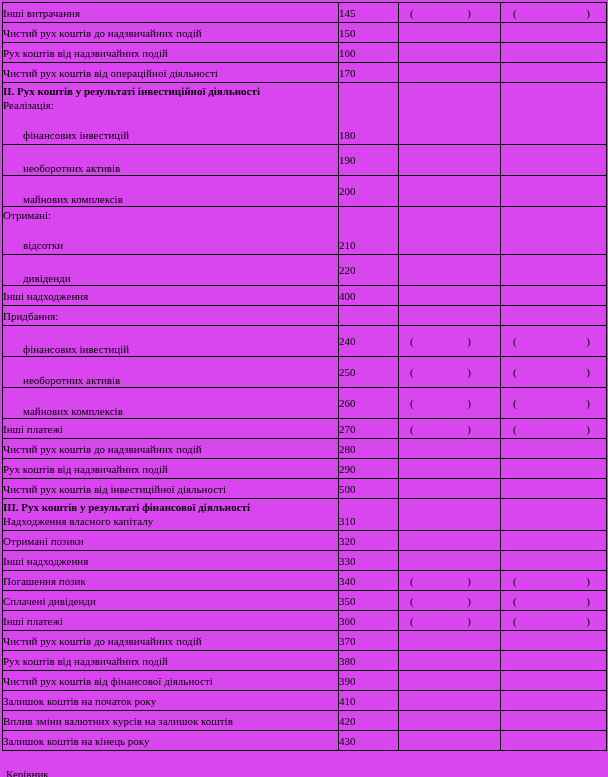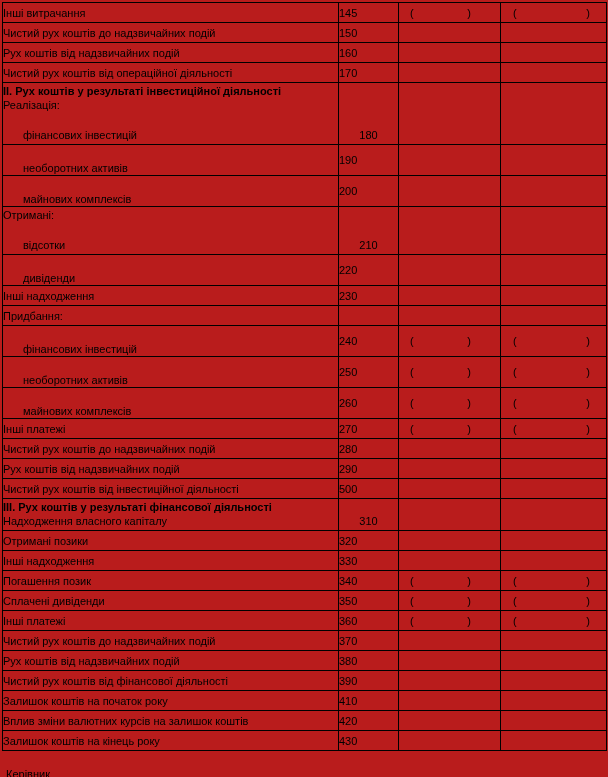--- a/index.html
+++ b/index.html
@@ -6,22 +6,22 @@
     margin: 0;
     padding: 0;
     background: #ffffff;
   }
   .page {
     position: relative;
     width: 608px;
     height: 777px;
     box-sizing: border-box;
     padding: 2px 0 4px 2px;
-    background: #b91c1c;
-    font-family: Liberation Sans, sans-serif;
+    background: #d946ef;
+    font-family: Liberation Serif, serif;
     font-size: 11px;
     color: #000000;
     overflow: hidden;
   }
   table.cashflow {
     border-collapse: collapse;
     table-layout: fixed;
     width: 604px;
   }
   table.cashflow td {
@@ -36,21 +36,21 @@
 
   td.c-label { padding: 2px 4px 2px 4px; }
   tr.multi td { vertical-align: bottom; padding-bottom: 3px; }
   tr.multi td.c-label { vertical-align: top; padding-top: 1px; padding-bottom: 2px; }
 
   .lbl-line { line-height: 14px; white-space: nowrap; }
   .lbl-line.b { font-weight: bold; }
   .lbl-line.ind { padding-left: 20px; margin-top: 16px; }
 
   td.c-code { text-align: left; }
-  tr.multi td.c-code { text-align: center; }
+  tr.multi td.c-code { }
 
   .parens {
     display: flex;
     justify-content: space-between;
     line-height: 14px;
   }
   td.c-v1 .parens { padding: 0 29px 0 11px; }
   td.c-v2 .parens { padding: 0 16px 0 12px; }
 
   .sig {
@@ -156,21 +156,21 @@
             <div class="lbl-line ind">дивіденди</div>
           </td>
           <td class="c-code">220</td>
           <td class="c-v1"></td>
           <td class="c-v2"></td>
         </tr>
         <tr>
           <td class="c-label">
             <div class="lbl-line">Інші надходження</div>
           </td>
-          <td class="c-code">230</td>
+          <td class="c-code">400</td>
           <td class="c-v1"></td>
           <td class="c-v2"></td>
         </tr>
         <tr>
           <td class="c-label">
             <div class="lbl-line">Придбання:</div>
           </td>
           <td class="c-code"></td>
           <td class="c-v1"></td>
           <td class="c-v2"></td>

